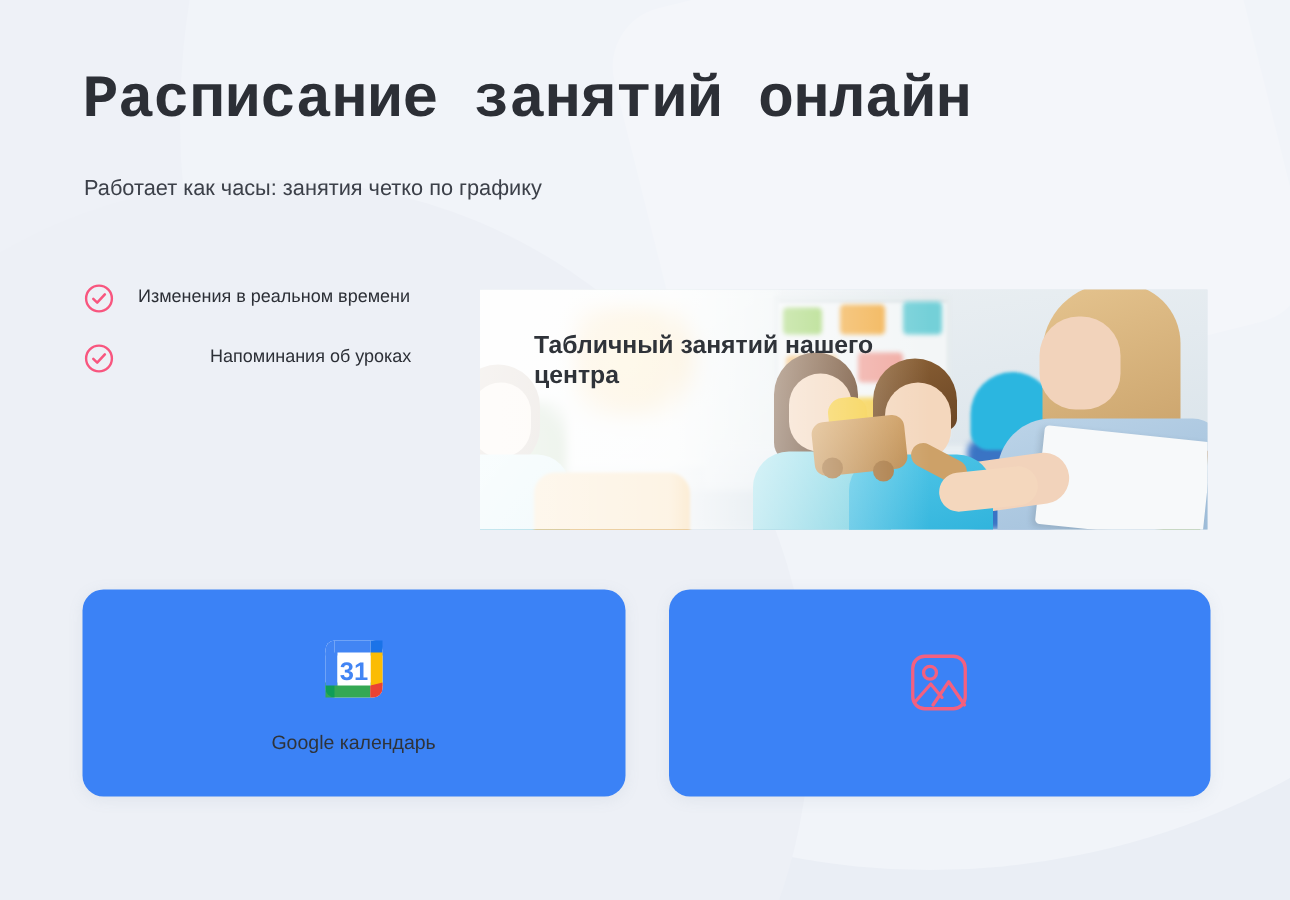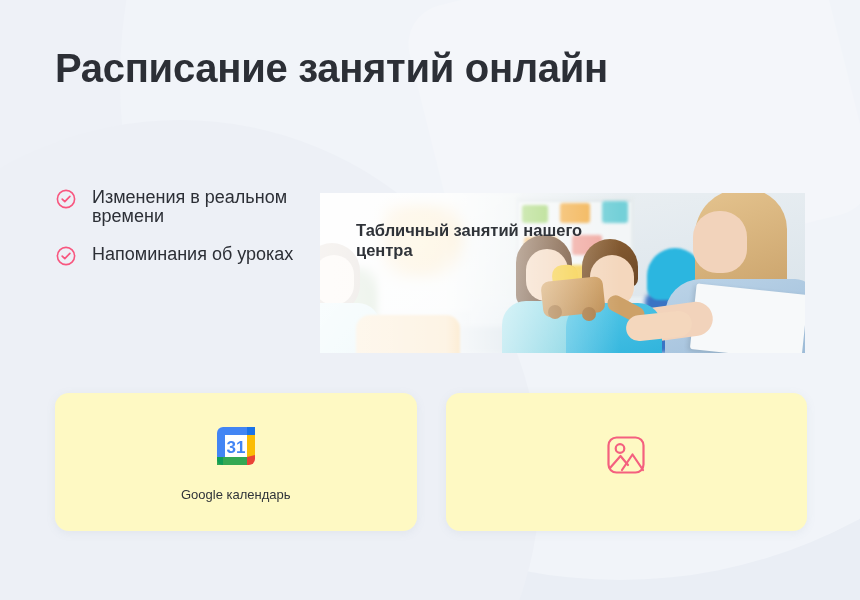--- a/index.html
+++ b/index.html
@@ -72,20 +72,21 @@
   
   .page-title {
     position: absolute;
     left: 55px;
     top: 46px;
     font-size: 40px;
     font-weight: bold;
     color: #2c2f36;
     letter-spacing: -0.3px;
     line-height: 1.1;
+    font-family: Liberation Mono, monospace;
   }
   .page-subtitle {
     position: absolute;
     left: 56px;
     top: 117px;
     font-size: 14.5px;
     color: #3c4049;
     line-height: 1.3;
   }
 
@@ -95,31 +96,31 @@
     left: 56px;
     top: 188px;
     width: 240px;
     list-style: none;
   }
   .feature-item {
     display: flex;
     align-items: flex-start;
     margin-bottom: 19px;
   }
-  .feature-item:last-child { margin-bottom: 0; }
+  .feature-item:last-child { margin-bottom: 0; gap: 48px; }
   .check-icon {
     flex: 0 0 auto;
     width: 20px;
     height: 20px;
     margin-right: 16px;
     margin-top: 1px;
   }
   .check-icon svg { display: block; }
   .feature-text {
-    font-size: 18px;
+    font-size: 12px;
     line-height: 19px;
     color: #2c2f36;
   }
 
   
   .banner {
     position: absolute;
     left: 320px;
     top: 193px;
     width: 485px;
@@ -339,21 +340,21 @@
     position: absolute;
     left: 55px;
     top: 393px;
     width: 752px;
     display: flex;
     gap: 29px;
   }
   .card {
     flex: 1 1 0;
     height: 138px;
-    background: #fef9c3;
+    background: #3b82f6;
     border-radius: 14px;
     box-shadow: 0 2px 10px rgba(120,134,158,.10);
     display: flex;
     flex-direction: column;
     align-items: center;
     justify-content: center;
     padding: 10px 14px;
   }
   .card-icon {
     height: 50px;
@@ -376,20 +377,21 @@
 <div class="bg-layer">
   <div class="bg-arc-1"></div>
   <div class="bg-arc-2"></div>
   <div class="bg-arc-3"></div>
   <div class="bg-wedge"></div>
 </div>
 
 <div class="page">
 
   <h1 class="page-title">Расписание занятий онлайн</h1>
+  <p class="page-subtitle">Работает как часы: занятия четко по графику</p>
 
   <ul class="feature-list">
     <li class="feature-item">
       <span class="check-icon">
         <svg width="20" height="20" viewBox="0 0 20 20">
           <circle cx="10" cy="10" r="8.6" fill="none" stroke="#f8567f" stroke-width="1.6"></circle>
           <path d="M6.2 10.2 L8.8 12.7 L13.9 7.3" fill="none" stroke="#f8567f" stroke-width="1.7" stroke-linecap="round" stroke-linejoin="round"></path>
         </svg>
       </span>
       <span class="feature-text">Изменения в реальном времени</span>

